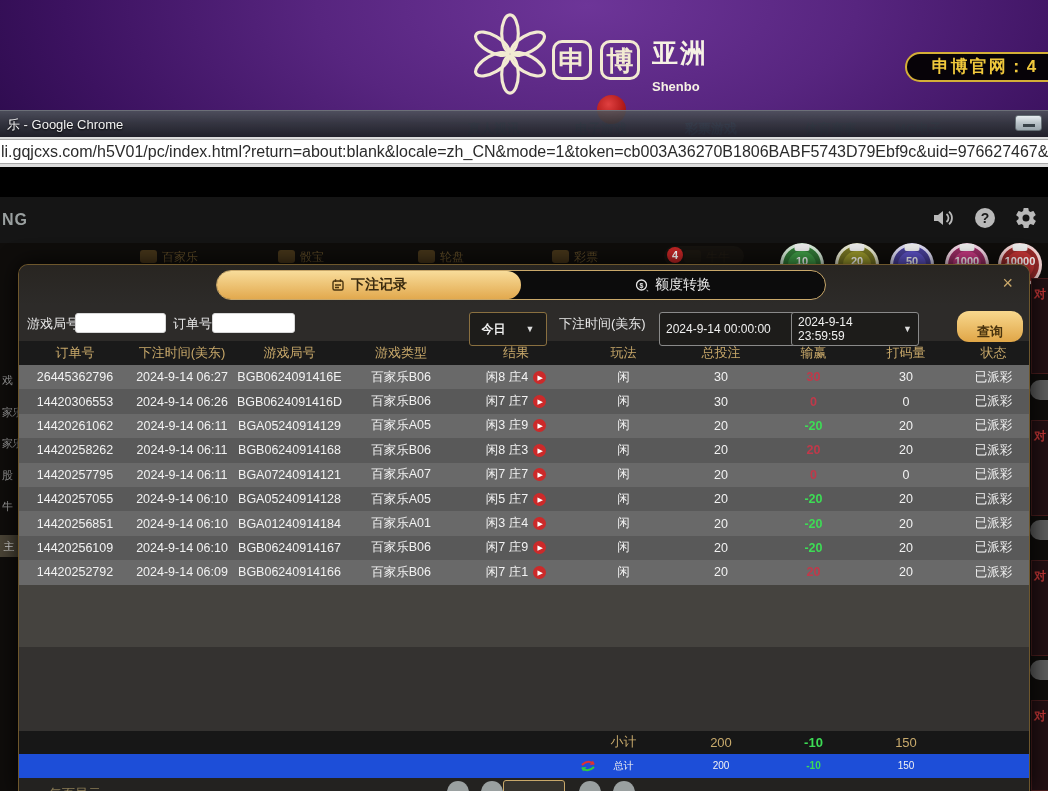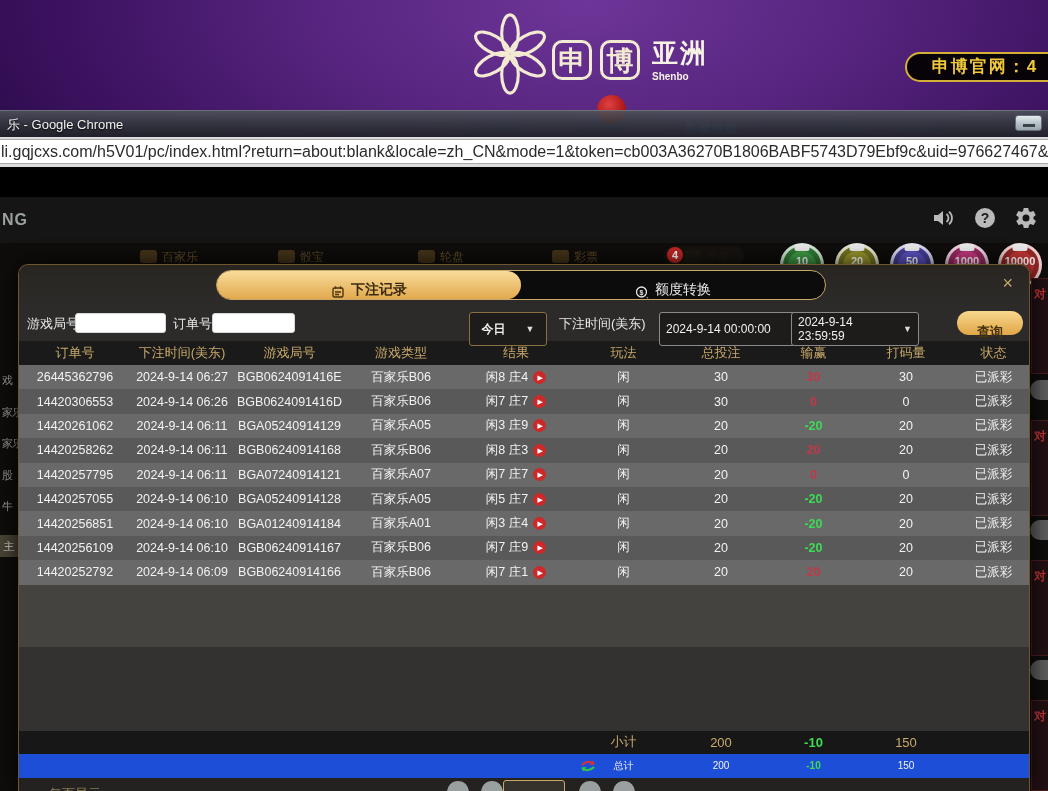--- a/index.html
+++ b/index.html
@@ -9,21 +9,21 @@
 
   
   .banner{left:0;top:0;width:1048px;height:137px;z-index:0;
     background:radial-gradient(ellipse 900px 420px at 56% 4%, #6d3598 0%, #57257f 30%, #3c1260 58%, #230741 82%, #150325 100%)}
   .flower{left:466px;top:10px}
   .logo-box{top:40px;width:40px;height:40px;border:3px solid #f2ead2;border-radius:10px;
     color:#f2ead2;font-size:27px;font-weight:bold;text-align:center;line-height:36px}
   .lb1{left:552px}.lb2{left:600px}
   .logo-asia{left:652px;top:36px;color:#f6f2e4}
   .logo-asia .cn{font-size:26px;font-weight:bold;letter-spacing:2px}
-  .logo-asia .en{font-size:10px;font-weight:bold;margin-top:0px}
+  .logo-asia .en{font-size:13px;font-weight:bold;margin-top:8px}
   .official{left:905px;top:52px;width:160px;height:30px;background:#070308;border:2px solid #d4af37;
     border-radius:16px;color:#f0c83c;font-size:17px;font-weight:bold;text-align:center;line-height:26px;letter-spacing:2px}
   .redball{left:597px;top:95px;width:29px;height:29px;border-radius:50%;z-index:1;
     background:radial-gradient(circle at 40% 32%, #e04040 0%, #b31b1b 55%, #7c0d0d 100%)}
   .dimnav{position:absolute;top:120px;font-size:13px;font-weight:bold;color:#26337c;opacity:.85;z-index:1}
   .dimnav.hl{color:#4f6fe0}
 
   
   .titlebar{left:0;top:110px;width:1048px;height:27px;z-index:2;
     background:linear-gradient(rgba(78,84,90,.88), rgba(52,57,62,.9) 45%, rgba(30,33,37,.92));
@@ -64,34 +64,34 @@
   .rchar{position:absolute;left:0;right:0;top:7px;text-align:center;color:#c03535;font-size:12px;font-weight:bold}
   .rblob{position:absolute;left:1030px;width:18px;height:20px;background:#5c5c5c;border-radius:10px 0 0 10px}
 
   
   .modal{left:18px;top:264px;width:1012px;height:527px;z-index:20;background:#2d2b29;
     border:1px solid #6e572c;border-bottom:none;border-radius:10px 10px 0 0;overflow:hidden;
     box-shadow:0 0 22px rgba(0,0,0,.85)}
   .m-tabrow{height:40px;position:relative;background:linear-gradient(#282521,#2d2b29)}
   .tabbar{position:absolute;left:197px;top:5px;width:610px;height:30px;background:#0c0c0c;
     border:1px solid #c9a86a;border-radius:16px;display:flex}
-  .tab{flex:1;display:flex;align-items:flex-end;justify-content:center;gap:6px;color:#e9e9e9;
+  .tab{flex:1;display:flex;align-items:center;justify-content:center;gap:6px;color:#e9e9e9;
     font-size:14px;cursor:pointer;border-radius:15px}
   .tab.active{background:linear-gradient(#f8dc9a,#e2a94e);color:#3a2b10;font-weight:bold}
   .m-close{position:absolute;right:16px;top:9px;color:#c9a86a;font-size:18px;line-height:18px;cursor:pointer}
 
   .m-filters{height:36px;position:relative;font-size:13px;color:#e8e8e8}
   .flabel{position:absolute;top:10px}
   .finput{position:absolute;top:8px;height:20px;background:#fff;border:1px solid #d8d8d8;border-radius:3px;padding:0 4px;
     font-size:12px;width:91px}
   .fdrop{position:absolute;top:7px;height:22px;background:#1d1c1a;border:1px solid #8a8a8a;border-radius:3px;
     color:#f0f0f0;font-size:12px;display:flex;align-items:center;justify-content:space-between;padding:16px 6px;cursor:pointer}
   .fdrop .caret{font-size:9px;color:#ddd;margin-left:6px}
   .fdrop.range{border-color:#8a7040;justify-content:center;gap:14px;font-weight:bold}
-  .searchbtn{position:absolute;top:6px;height:24px;border-radius:12px;border:none;padding:12px 20px;
+  .searchbtn{position:absolute;top:6px;height:31px;border-radius:12px;border:none;padding:12px 20px;
     background:linear-gradient(#f8d88e,#e0a647);color:#4a340e;font-size:13px;font-weight:bold;cursor:pointer}
 
   .grid{display:grid;grid-template-columns:112px 102px 113px 110px 120px 95px 100px 85px 100px 75px;align-items:center}
   .m-thead{height:24px;background:#1a1a1a;color:#c9a96a;font-size:13px}
   .m-thead div{text-align:center}
   .trow{height:24.4px;color:#f2f2f2;font-size:12.5px;cursor:default}
   .trow div{text-align:center;white-space:nowrap;overflow:hidden}
   .trow.even{background:#696969}
   .trow.odd{background:#595959}
   .result-cell{display:flex;align-items:center;justify-content:center;gap:5px}

